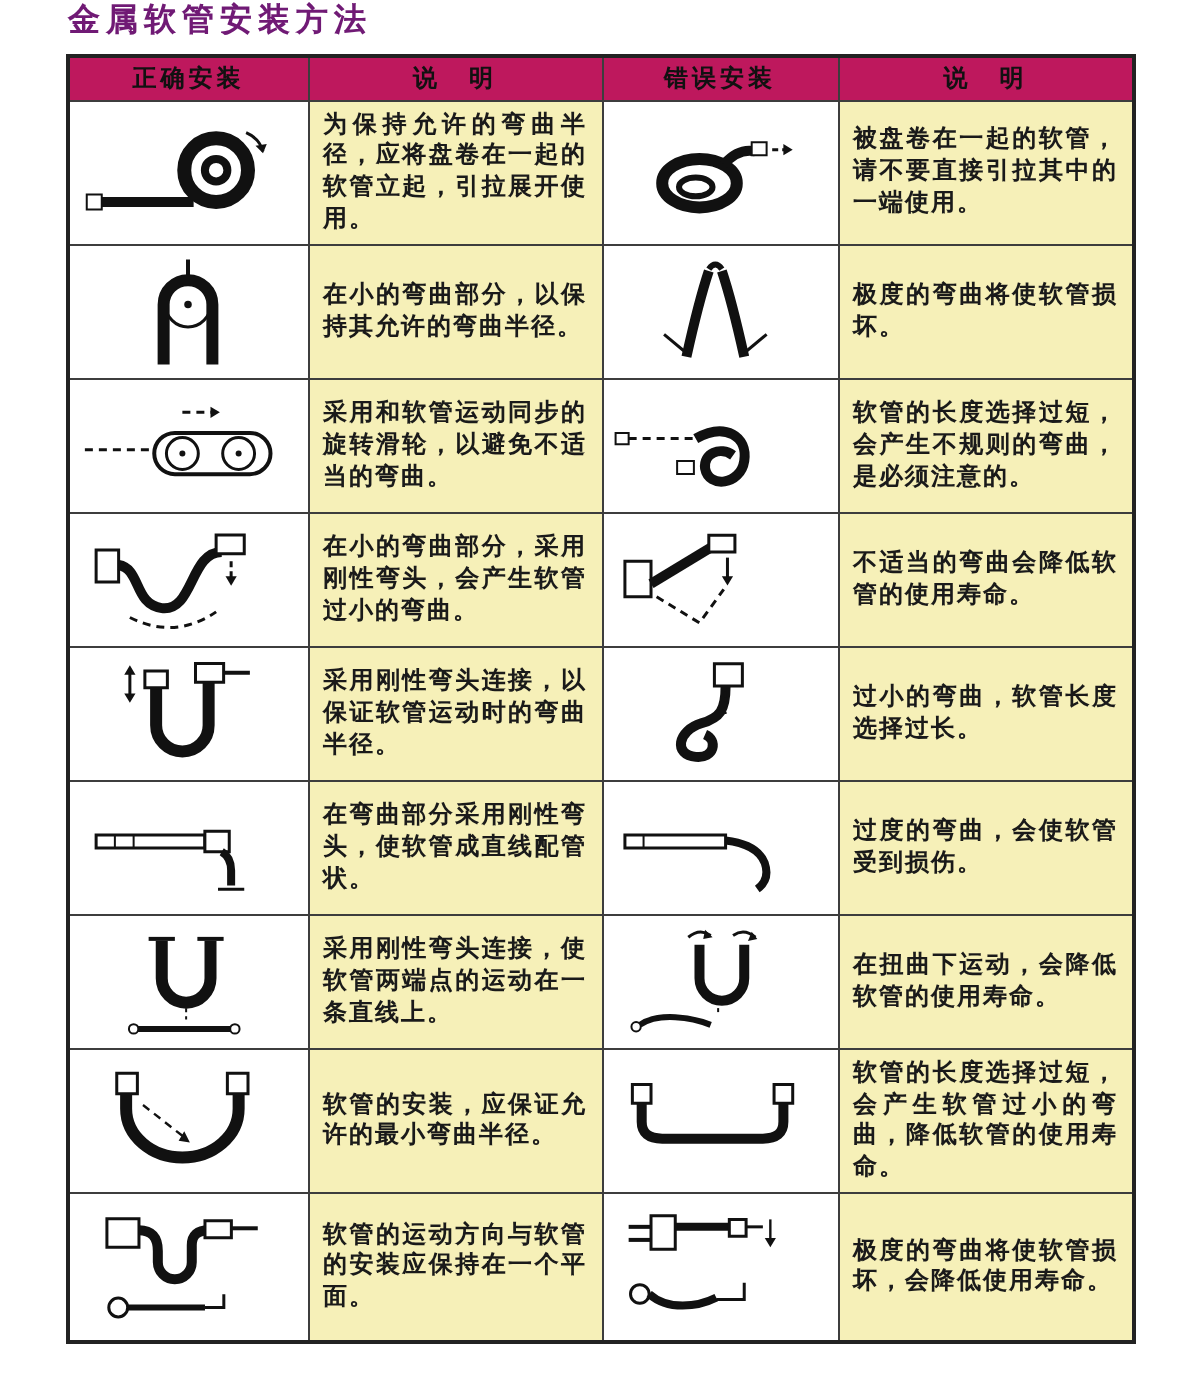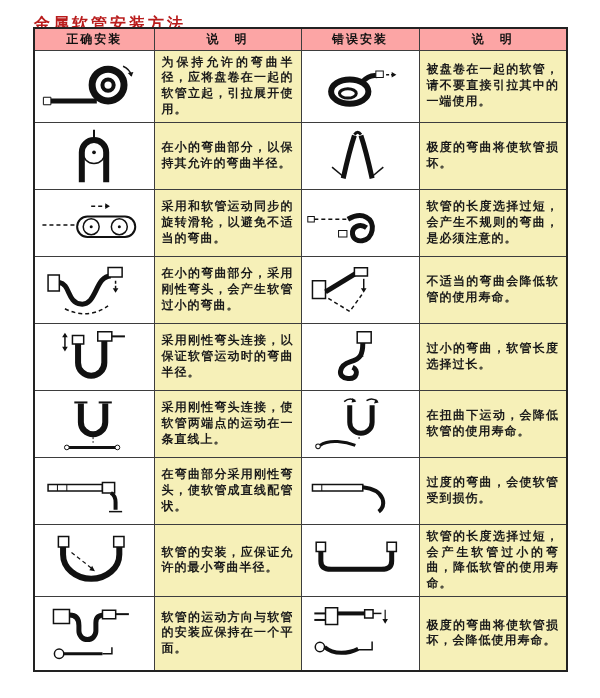--- a/index.html
+++ b/index.html
@@ -4,31 +4,31 @@
 <style>
   * { margin:0; padding:0; box-sizing:border-box; }
   html,body { width:600px; height:698px; }
   body {
     background:#ffffff;
     font-family:"DejaVu Sans", sans-serif;
     position:relative;
     overflow:hidden;
   }
   .title {
-    position:absolute; left:34px; top:14px;
-    font-size:16px; font-weight:bold; letter-spacing:3px; color:#b91c1c;
+    position:absolute; left:34px; top:0;
+    font-size:16px; font-weight:bold; letter-spacing:3px; color:#701a75;
   }
   table.install-table {
     position:absolute; left:33px; top:27px;
     border-collapse:collapse; table-layout:fixed;
     border:2px solid #222;
   }
   .install-table th, .install-table td { border:1px solid #3d3d3d; }
   .install-table th {
-    background:#fca5a5; height:22px;
+    background:#be185d; height:22px;
     font-size:12px; font-weight:bold; letter-spacing:2px;
     color:#111; text-align:center;
   }
   .img-cell { background:#ffffff; text-align:center; vertical-align:middle; height:67px; }
   .desc-cell {
     background:#f6f0b8;
     font-size:12px; font-weight:bold; line-height:1.32; letter-spacing:1px;
     color:#1a1a1a; padding:4px 7px; vertical-align:middle; text-align:justify;
   }
   svg.illus { display:block; margin:0 auto; }
@@ -168,20 +168,42 @@
         <rect x="56" y="5" width="15" height="12" fill="#fff" stroke="#111" stroke-width="1.5"></rect>
         <path d="M62 17 c0 13 -3 17 -13 20 c-13 4 -15 17 -3 18 c10 1 12 -9 5 -12" fill="none" stroke="#111" stroke-width="5"></path>
         <path d="M62 20 v12" stroke="#111" stroke-width="1" stroke-dasharray="3 2"></path>
       </svg>
     </td>
     <td class="desc-cell">过小的弯曲，软管长度选择过长。</td>
   </tr>
 
   <tr>
     <td class="img-cell">
+      <svg class="illus" width="112" height="60" viewBox="0 0 118 64" aria-label="hose-straight-run-rigid-elbow-icon">
+        <rect x="10" y="25" width="58" height="7" fill="#fff" stroke="#111" stroke-width="1.5"></rect>
+        <line x1="20" y1="25" x2="20" y2="32" stroke="#111" stroke-width="1"></line>
+        <line x1="30" y1="25" x2="30" y2="32" stroke="#111" stroke-width="1"></line>
+        <rect x="68" y="23" width="13" height="11" fill="#fff" stroke="#111" stroke-width="1.5"></rect>
+        <path d="M77 34 q5 3 5 10 v8" fill="none" stroke="#111" stroke-width="4"></path>
+        <line x1="75" y1="54" x2="89" y2="54" stroke="#111" stroke-width="1.5"></line>
+      </svg>
+    </td>
+    <td class="desc-cell">在弯曲部分采用刚性弯头，使软管成直线配管状。</td>
+    <td class="img-cell">
+      <svg class="illus" width="110" height="60" viewBox="0 0 118 64" aria-label="hose-excessive-end-bend-icon">
+        <rect x="8" y="25" width="54" height="7" fill="#fff" stroke="#111" stroke-width="1.5"></rect>
+        <line x1="18" y1="25" x2="18" y2="32" stroke="#111" stroke-width="1"></line>
+        <path d="M62 28 q17 2 21 12 q3 9 -4 14" fill="none" stroke="#111" stroke-width="4"></path>
+      </svg>
+    </td>
+    <td class="desc-cell">过度的弯曲，会使软管受到损伤。</td>
+  </tr>
+
+  <tr>
+    <td class="img-cell">
       <svg class="illus" width="112" height="60" viewBox="0 0 118 64" aria-label="hose-u-loop-straight-line-motion-icon">
         <path d="M45 10 V30 a13 13 0 0 0 26 0 V10" fill="none" stroke="#111" stroke-width="6"></path>
         <line x1="38" y1="9" x2="52" y2="9" stroke="#111" stroke-width="2"></line>
         <line x1="64" y1="9" x2="78" y2="9" stroke="#111" stroke-width="2"></line>
         <path d="M58 46 v6" stroke="#111" stroke-width="1" stroke-dasharray="2 2"></path>
         <line x1="32" y1="57" x2="82" y2="57" stroke="#111" stroke-width="3"></line>
         <circle cx="30" cy="57" r="2.5" fill="#fff" stroke="#111"></circle>
         <circle cx="84" cy="57" r="2.5" fill="#fff" stroke="#111"></circle>
       </svg>
     </td>
@@ -192,42 +214,20 @@
         <path d="M42 8 q6 -5 12 -1" fill="none" stroke="#111" stroke-width="1.5"></path>
         <path d="M55 8 l-5 1 l1 -5 z" fill="#111"></path>
         <path d="M66 7 q6 -4 12 1" fill="none" stroke="#111" stroke-width="1.5"></path>
         <path d="M79 9 l-5 1 l2 -5 z" fill="#111"></path>
         <path d="M58 46 v4" stroke="#111" stroke-width="1" stroke-dasharray="2 2"></path>
         <path d="M16 55 c10 -7 28 -4 38 0" fill="none" stroke="#111" stroke-width="3"></path>
         <circle cx="14" cy="56" r="2.5" fill="#fff" stroke="#111"></circle>
       </svg>
     </td>
     <td class="desc-cell">在扭曲下运动，会降低软管的使用寿命。</td>
-  </tr>
-
-  <tr>
-    <td class="img-cell">
-      <svg class="illus" width="112" height="60" viewBox="0 0 118 64" aria-label="hose-straight-run-rigid-elbow-icon">
-        <rect x="10" y="25" width="58" height="7" fill="#fff" stroke="#111" stroke-width="1.5"></rect>
-        <line x1="20" y1="25" x2="20" y2="32" stroke="#111" stroke-width="1"></line>
-        <line x1="30" y1="25" x2="30" y2="32" stroke="#111" stroke-width="1"></line>
-        <rect x="68" y="23" width="13" height="11" fill="#fff" stroke="#111" stroke-width="1.5"></rect>
-        <path d="M77 34 q5 3 5 10 v8" fill="none" stroke="#111" stroke-width="4"></path>
-        <line x1="75" y1="54" x2="89" y2="54" stroke="#111" stroke-width="1.5"></line>
-      </svg>
-    </td>
-    <td class="desc-cell">在弯曲部分采用刚性弯头，使软管成直线配管状。</td>
-    <td class="img-cell">
-      <svg class="illus" width="110" height="60" viewBox="0 0 118 64" aria-label="hose-excessive-end-bend-icon">
-        <rect x="8" y="25" width="54" height="7" fill="#fff" stroke="#111" stroke-width="1.5"></rect>
-        <line x1="18" y1="25" x2="18" y2="32" stroke="#111" stroke-width="1"></line>
-        <path d="M62 28 q17 2 21 12 q3 9 -4 14" fill="none" stroke="#111" stroke-width="4"></path>
-      </svg>
-    </td>
-    <td class="desc-cell">过度的弯曲，会使软管受到损伤。</td>
   </tr>
 
   <tr>
     <td class="img-cell">
       <svg class="illus" width="112" height="60" viewBox="0 0 118 64" aria-label="hose-minimum-bend-radius-u-icon">
         <rect x="21" y="7" width="11" height="11" fill="#fff" stroke="#111" stroke-width="1.5"></rect>
         <rect x="80" y="7" width="11" height="11" fill="#fff" stroke="#111" stroke-width="1.5"></rect>
         <path d="M26 18 v8 a30 26 0 0 0 60 0 v-8" fill="none" stroke="#111" stroke-width="6"></path>
         <path d="M35 24 L58 42" stroke="#111" stroke-width="1.2" stroke-dasharray="4 3"></path>
         <path d="M60 44 l-6 -1 l3 -5 z" fill="#111"></path>

